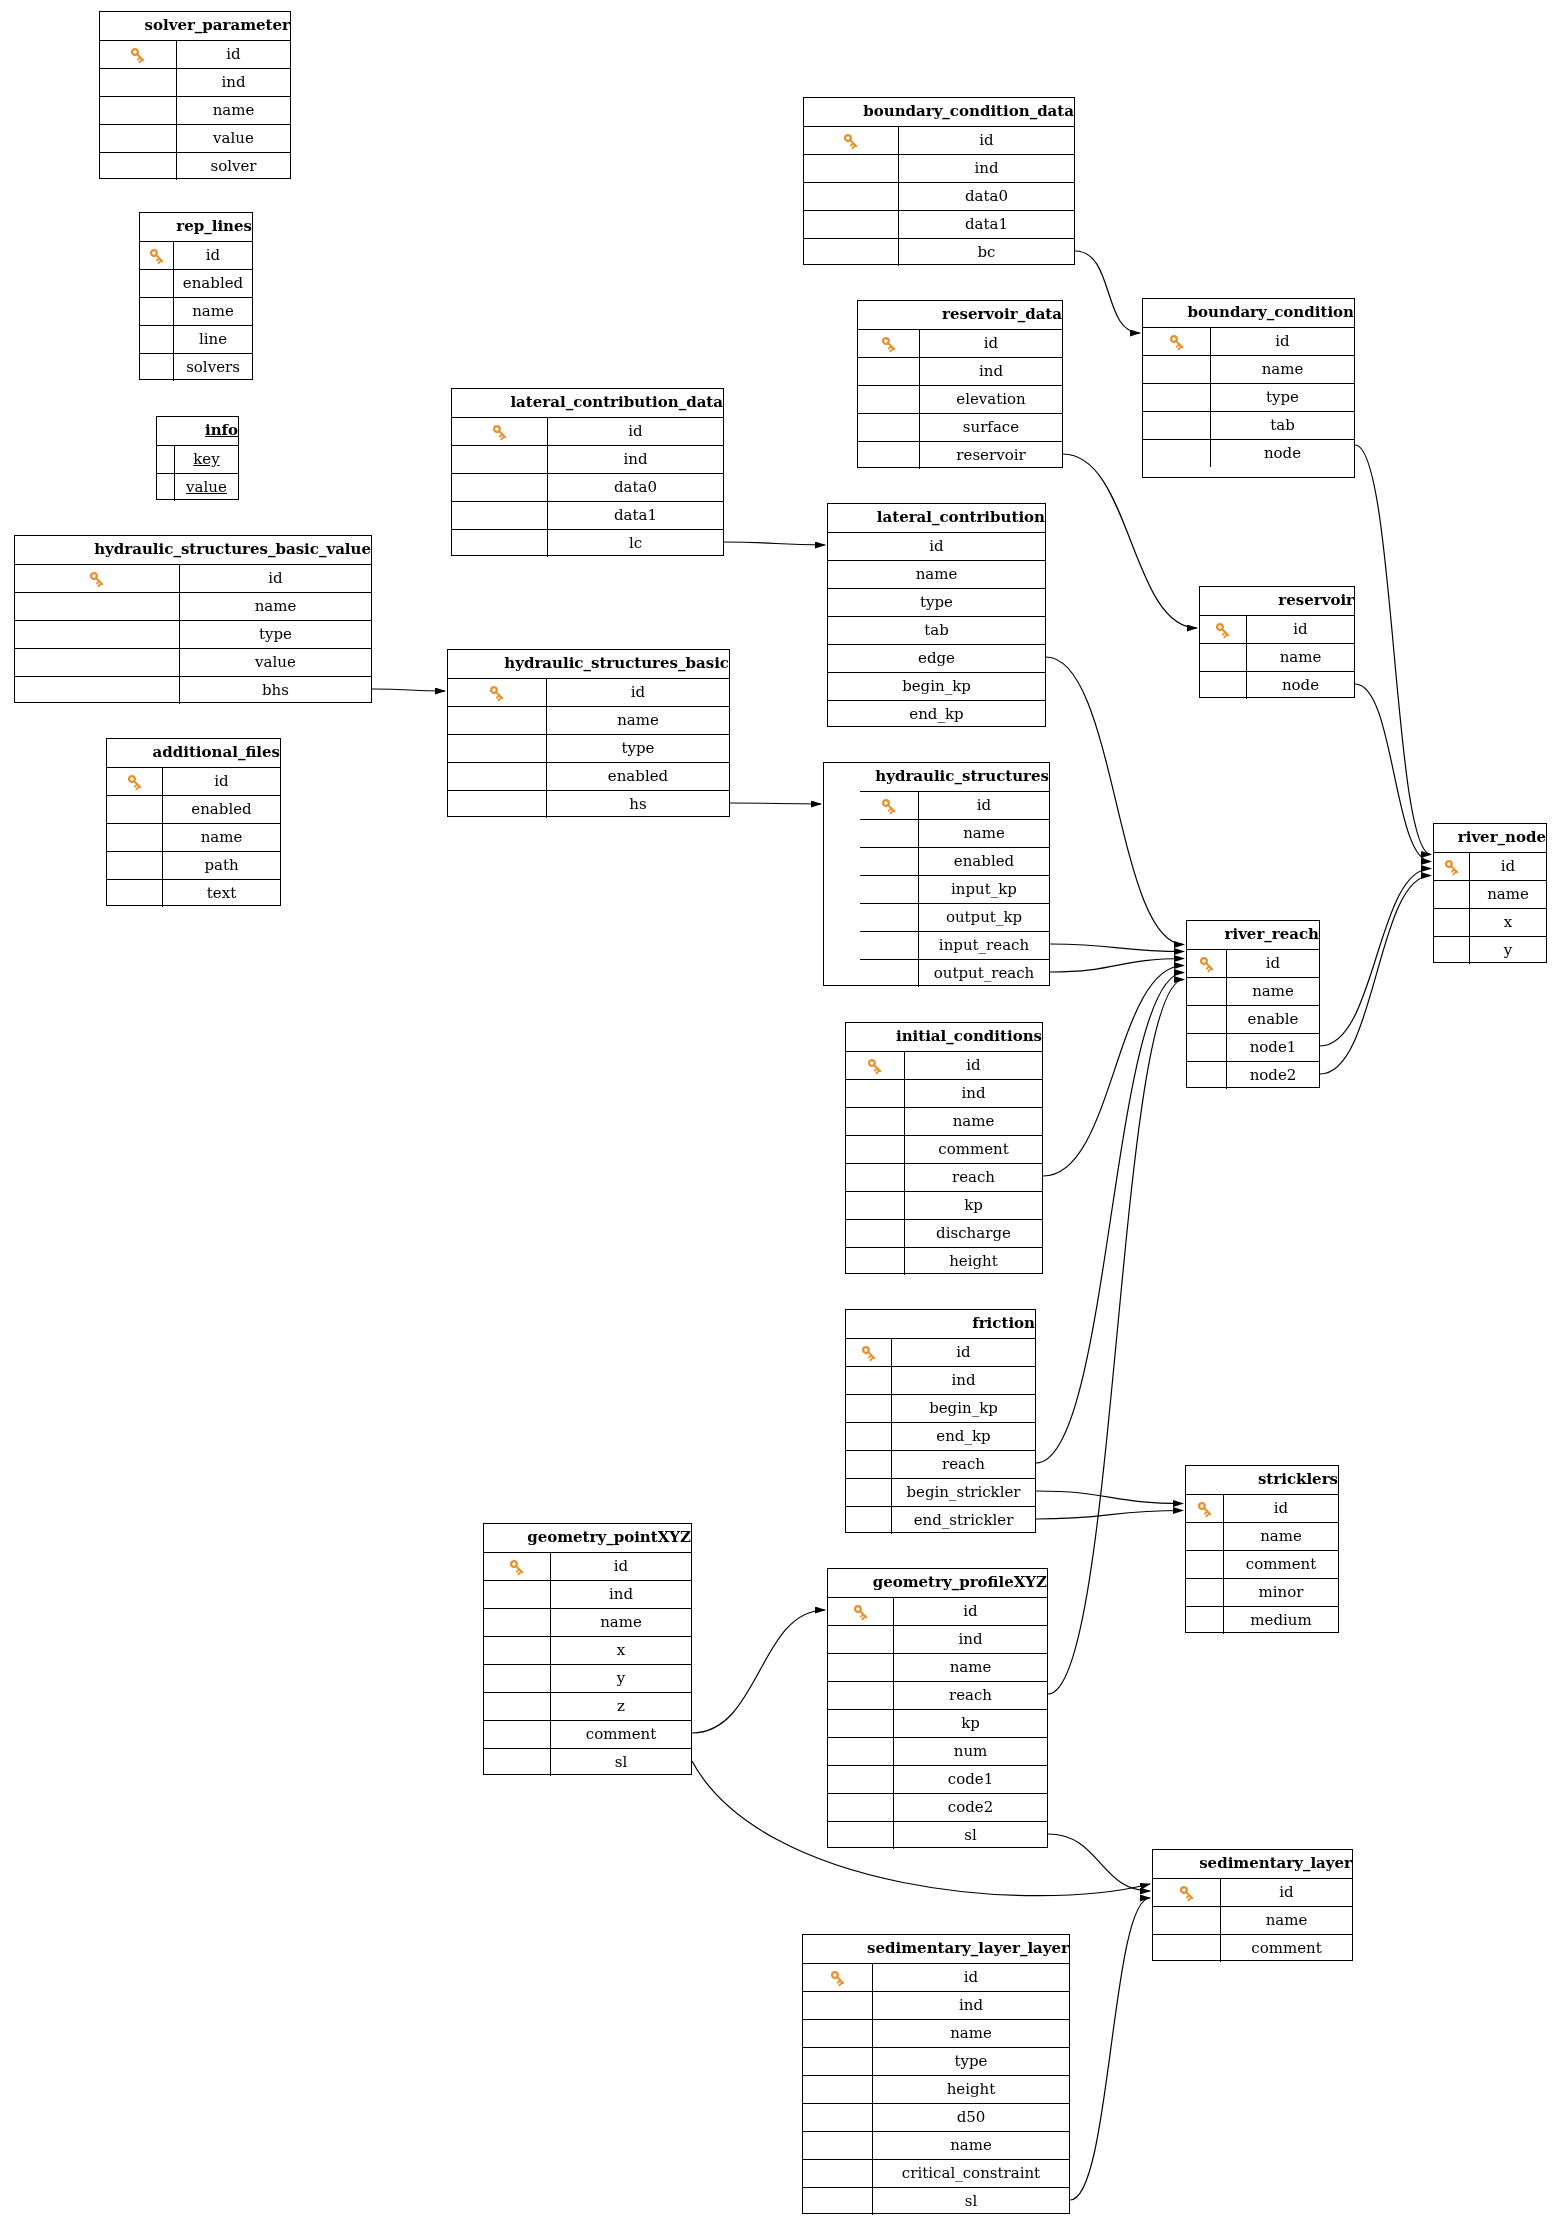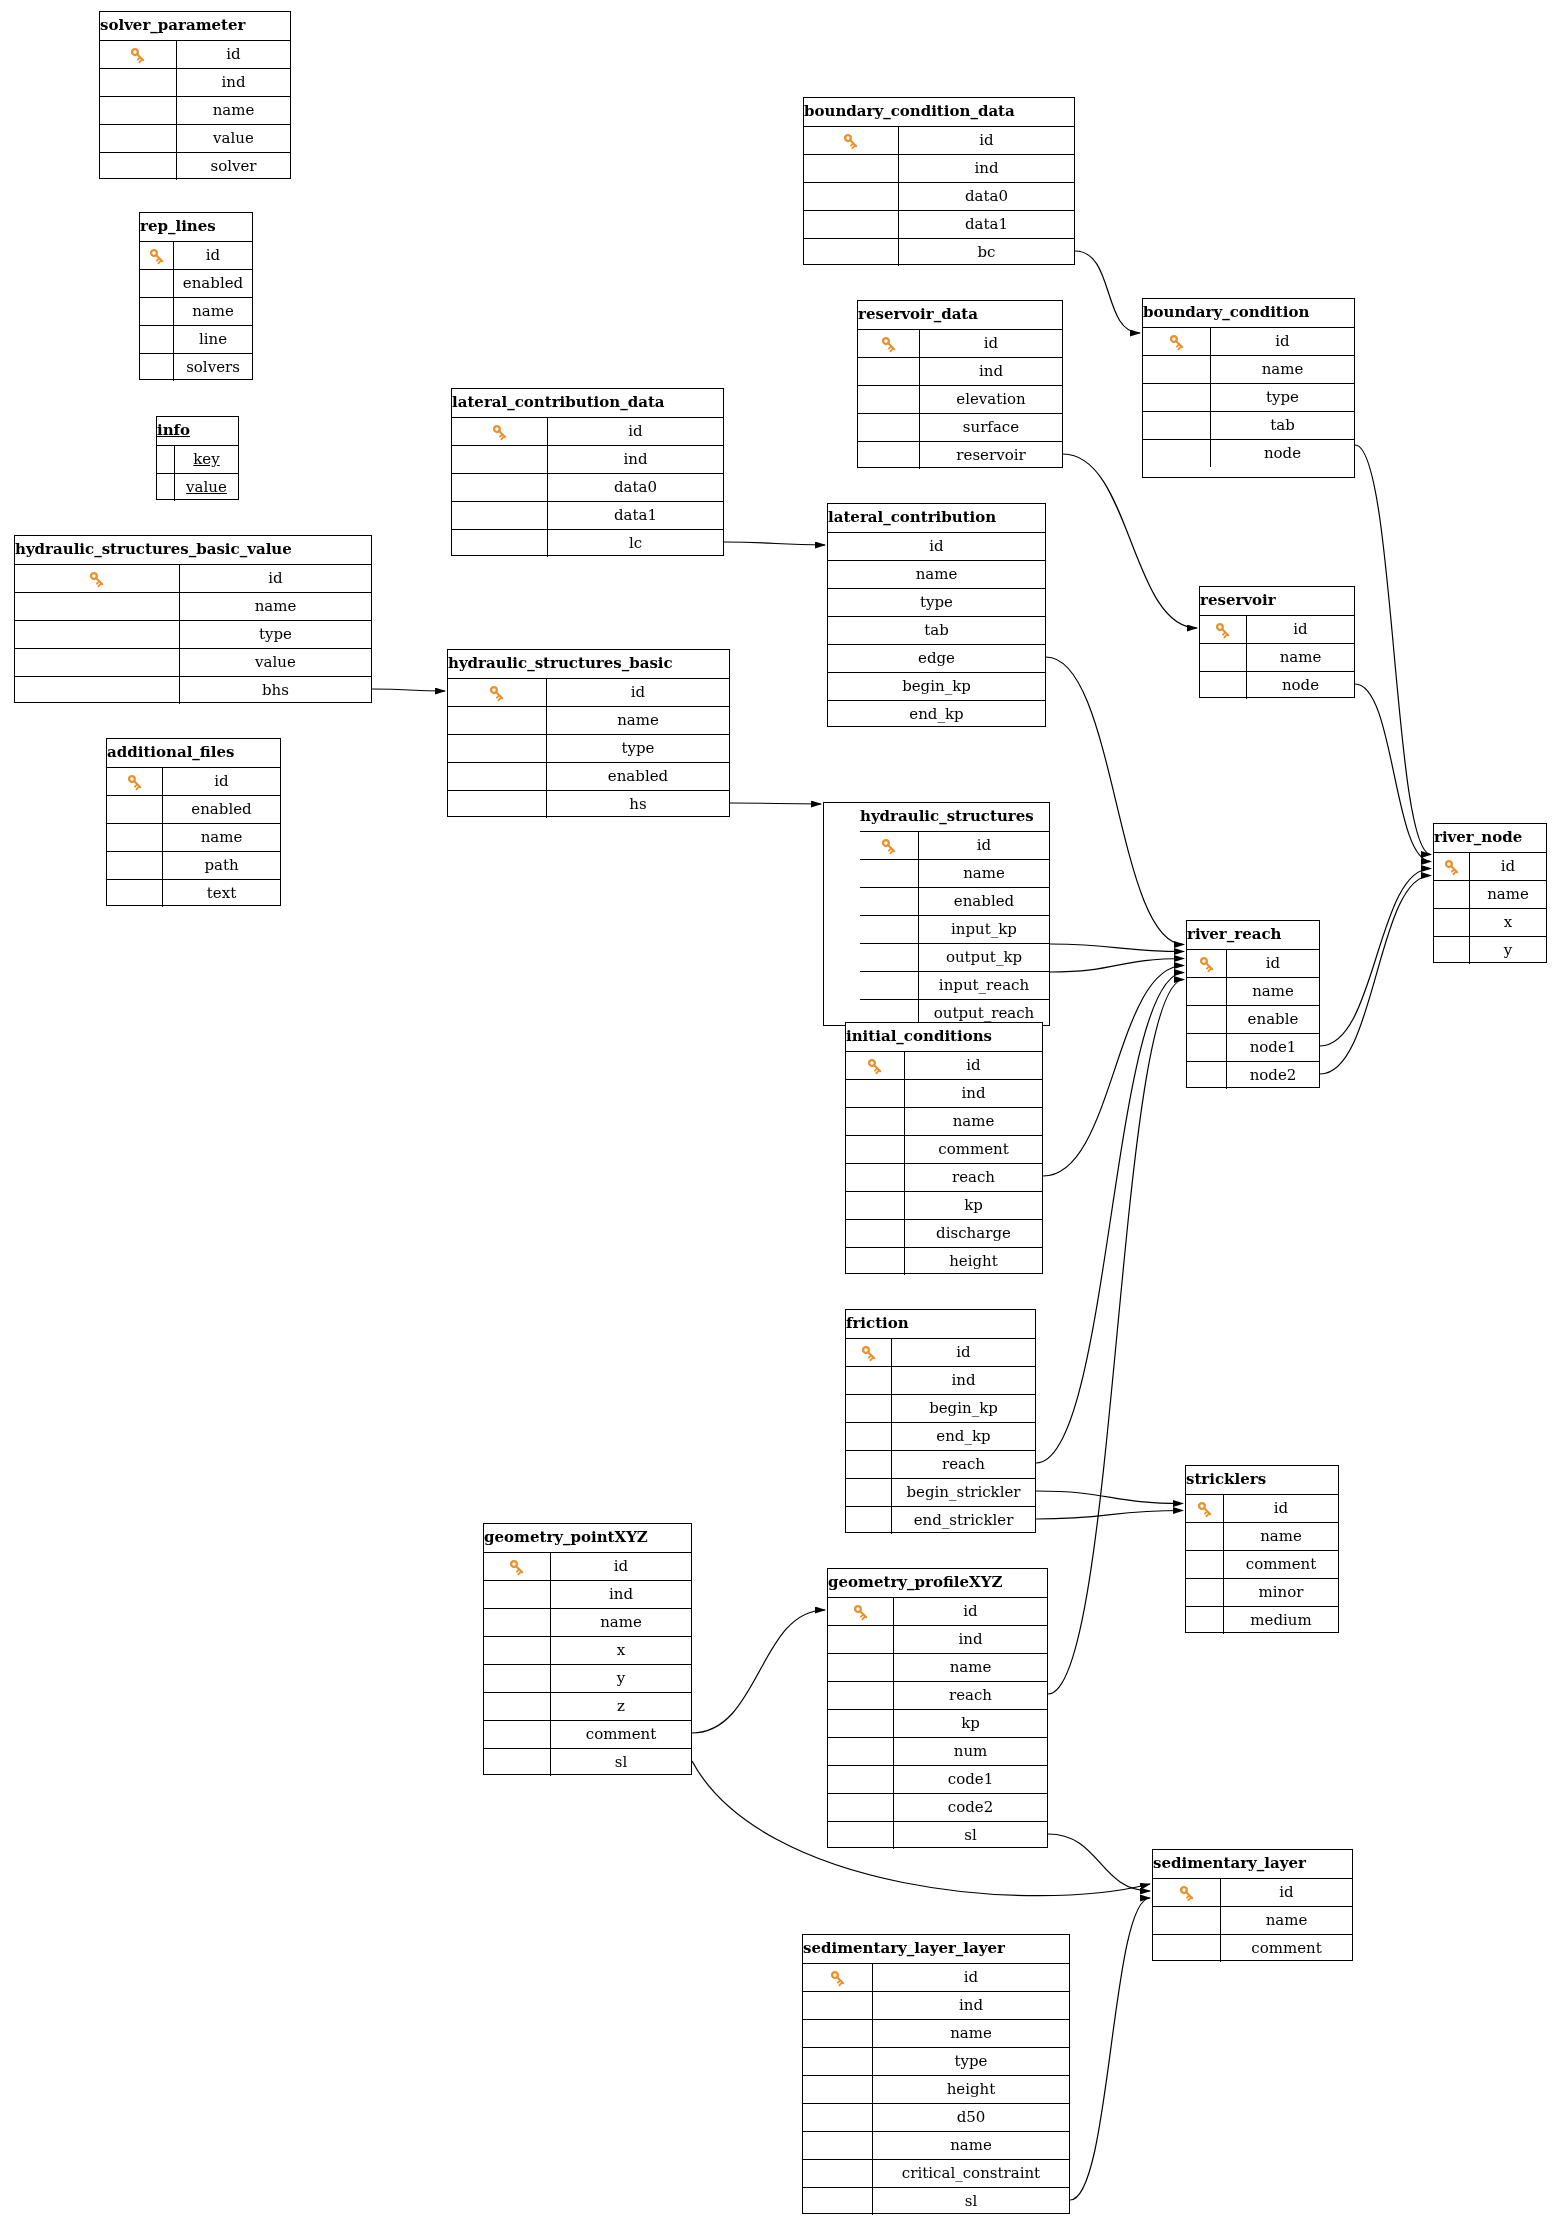--- a/index.html
+++ b/index.html
@@ -24,21 +24,21 @@
   }
   .tbl {
     position: absolute;
     border: 1px solid #000;
     background: #ffffff;
     box-sizing: border-box;
   }
   .tbl-title {
     height: 28px;
     line-height: 27px;
-    text-align: left;
+    text-align: right;
     font-weight: bold;
     box-sizing: border-box;
     white-space: nowrap;
     overflow: hidden;
   }
   .tbl-row {
     height: 28px;
     display: flex;
     border-top: 1px solid #000;
     box-sizing: border-box;
@@ -422,21 +422,21 @@
       </div>
       <div class="tbl-row">
         <div class="cell-key" style="width: 47px;"></div>
         <div class="cell-name">name</div>
       </div>
       <div class="tbl-row">
         <div class="cell-key" style="width: 47px;"></div>
         <div class="cell-name">node</div>
       </div>
     </div>
-    <div class="tbl" style="left: 823px; top: 802px; width: 227px; height: 224px; padding-left: 36px;">
+    <div class="tbl" style="left: 823px; top: 762px; width: 227px; height: 224px; padding-left: 36px;">
       <div class="tbl-title">hydraulic_structures</div>
       <div class="tbl-row">
         <div class="cell-key" style="width: 59px;">
           <svg class="key-svg" width="18" height="18" viewBox="0 0 20 20">
             <circle cx="5.2" cy="10" r="3.2" fill="none" stroke="#e8922d" stroke-width="2.6"></circle>
             <line x1="8.4" y1="10" x2="18.2" y2="10" stroke="#e8922d" stroke-width="2.4" stroke-linecap="round"></line>
             <line x1="13.6" y1="10.5" x2="13.6" y2="13.8" stroke="#e8922d" stroke-width="2" stroke-linecap="round"></line>
             <line x1="16.8" y1="10.5" x2="16.8" y2="14.6" stroke="#e8922d" stroke-width="2" stroke-linecap="round"></line>
           </svg>
         </div>

